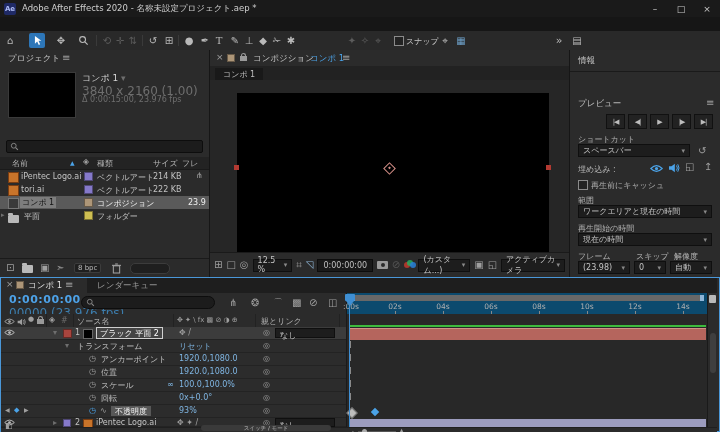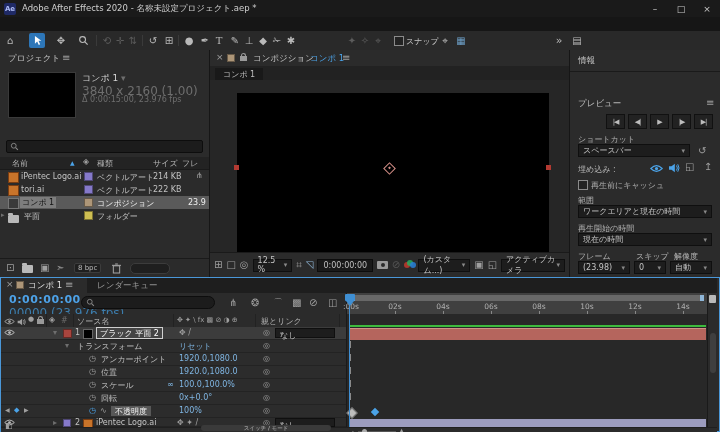--- a/index.html
+++ b/index.html
@@ -341,21 +341,21 @@
           </svg>
       </div>
       <span class="abs ico" style="left:228px;top:5px">⋔</span>
       <span class="abs ico" style="left:250px;top:5px">❂</span>
       <span class="abs ico" style="left:272px;top:5px">⌒</span>
       <span class="abs ico" style="left:291px;top:5px">▩</span>
       <span class="abs ico" style="left:308px;top:5px">⊘</span>
       <span class="abs ico" style="left:327px;top:5px">◫</span>
     </div>
 
-    <div class="abs" style="left:345px;top:15px;width:361px;height:21px;background:#404040;border-left:1px solid #1a1a1a">
+    <div class="abs" style="left:345px;top:15px;width:361px;height:21px;background:#0c4a6e;border-left:1px solid #1a1a1a">
       <div class="abs" style="left:4px;top:2px;width:353px;height:6px;background:#686868;border-radius:2px"></div>
       <div class="abs" style="left:4px;top:2px;width:4px;height:6px;background:#8fb6d8"></div>
       <div class="abs" style="left:353px;top:2px;width:4px;height:6px;background:#8fb6d8"></div>
       <span class="tick" style="left:4px;top:9px">:00s</span>
       <span class="tick" style="left:48px;top:9px">02s</span>
       <span class="tick" style="left:96px;top:9px">04s</span>
       <span class="tick" style="left:144px;top:9px">06s</span>
       <span class="tick" style="left:192px;top:9px">08s</span>
       <span class="tick" style="left:240px;top:9px">10s</span>
       <span class="tick" style="left:288px;top:9px">12s</span>
@@ -441,21 +441,21 @@
       <span class="val" style="left:178px">0x+0.0°</span>
       <span class="tsw" style="left:262px">◎</span>
     </div>
     <div class="trow" style="top:127px">
       <span class="tsw" style="left:4px;font-size:6px">◀</span>
       <span class="blue" style="left:13px;font-size:7px">◆</span>
       <span class="tsw" style="left:23px;font-size:6px">▶</span>
       <span class="blue" style="left:88px">◷</span>
       <span class="tsw" style="left:99px">∿</span>
       <span style="left:110px;top:1px;background:#585858;color:#f0f0f0;padding:0 4px;height:10px">不透明度</span>
-      <span class="val" style="left:178px">100%</span>
+      <span class="val" style="left:178px">93%</span>
       <span class="tsw" style="left:262px">◎</span>
     </div>
     <div class="trow" style="top:140px;height:9px">
       <span style="left:3px;top:0;color:#bdbdbd"><svg class="sym" width="11" height="7">
             <use href="#i-eye"></use>
           </svg></span>
       <span class="dim" style="left:52px;top:0">▸</span>
       <span class="labelsq" style="left:62px;top:1px;position:absolute;width:8px;height:8px;background:#8579C9"></span>
       <span style="left:74px;top:0;color:#c2c2c2">2</span>
       <span style="left:82px;top:1px;position:absolute;width:8px;height:8px;background:#c9742a;border:1px solid #7a3d12"></span>

